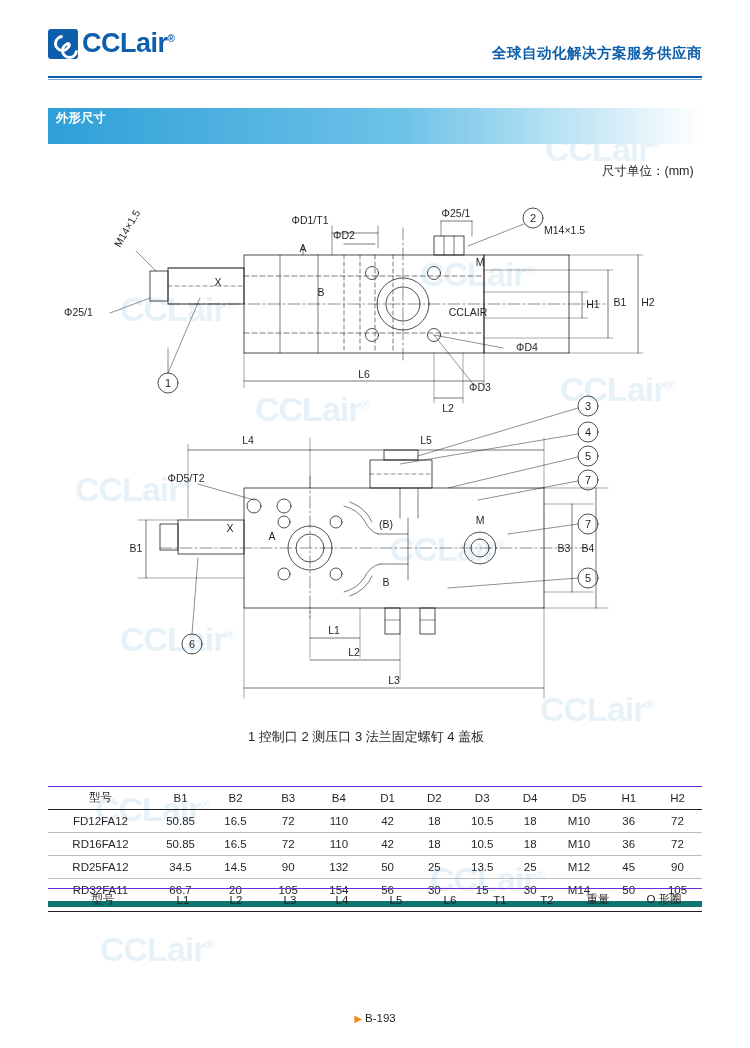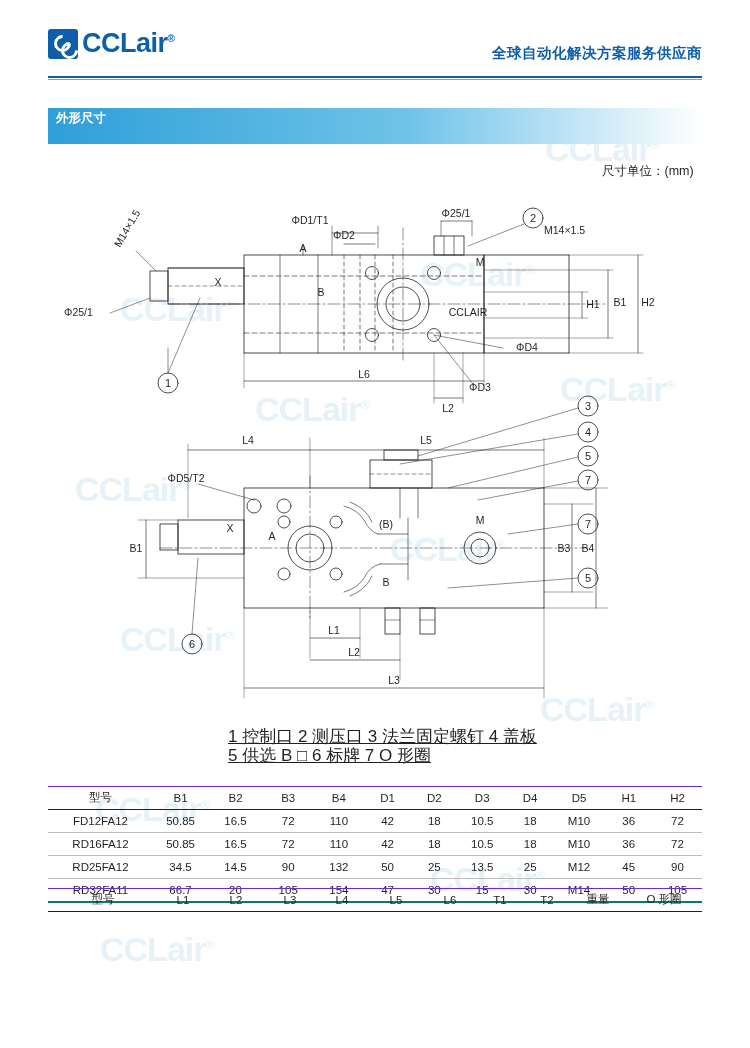--- a/index.html
+++ b/index.html
@@ -137,26 +137,25 @@
     top: 163px;
     left: 565px;
     font-size: 12.5px;
     color: #231f20;
     margin-left: 37px;
   }
 
   
   .legend {
     position: absolute;
-    left: 228px;
+    left: 248px;
     top: 727px;
-    font-size: 17px;
+    font-size: 13px;
     line-height: 19px;
     color: #231f20;
-    text-decoration: underline;
   }
   .legend .row { white-space: nowrap; }
 
   
   table.spec {
     position: absolute;
     border-collapse: collapse;
     font-size: 11.5px;
     color: #231f20;
   }
@@ -168,21 +167,21 @@
     padding: 2px 0 3px 0;
     height: 17px;
     background: transparent;
   }
   table.spec thead th {
     border-top: 1px solid #6d28d9;
     border-bottom: 1px solid #231f20;
     font-weight: normal;
   }
   table.spec tbody tr td { border-bottom: 1px solid #bcbcbc; }
-  table.spec tbody tr:last-child td { border-bottom: 2px solid #0f766e; text-align: center; }
+  table.spec tbody tr:last-child td { border-bottom: 6px solid #0f766e; text-align: center; }
 
   #table1 { left: 48px; top: 786px; width: 654px; }
   #table2 { left: 48px; top: 888px; width: 654px; }
 
   
   .footer {
     position: absolute;
     left: 0;
     top: 1012px;
     width: 750px;
@@ -461,21 +460,20 @@
       </g>
       <g font-size="10.5" fill="#231f20">
         <text transform="translate(72,60) rotate(-60)">M14×1.5</text>
         <text x="16" y="128">Φ25/1</text>
       </g>
     </svg>
   </div>
 
   <div class="legend">
     <div class="row">1  控制口   2  测压口   3  法兰固定螺钉  4  盖板</div>
-    <div class="row">5  供选  B □ 6  标牌  7  O 形圈</div>
   </div>
 
   <table class="spec" id="table1">
     <thead>
       <tr>
         <th style="width:110px">型号</th>
         <th style="width:58px">B1</th>
         <th style="width:58px">B2</th>
         <th style="width:54px">B3</th>
         <th style="width:54px">B4</th>
@@ -530,21 +528,21 @@
         <td>M12</td>
         <td>45</td>
         <td>90</td>
       </tr>
       <tr>
         <td>RD32FA11</td>
         <td>66.7</td>
         <td>20</td>
         <td>105</td>
         <td>154</td>
-        <td>47</td>
+        <td>56</td>
         <td>30</td>
         <td>15</td>
         <td>30</td>
         <td>M14</td>
         <td>50</td>
         <td>105</td>
       </tr>
     </tbody>
   </table>
 
@@ -561,14 +559,17 @@
         <th style="width:48px">T1</th>
         <th style="width:46px">T2</th>
         <th style="width:56px">重量</th>
         <th style="width:76px">O 形圈</th>
       </tr>
     </thead>
     <tbody>
     </tbody>
   </table>
 
+  <div class="footer">
+    <span class="tri">▶</span><span>B-193</span>
+  </div>
 
 </div>
 
 </body></html>

